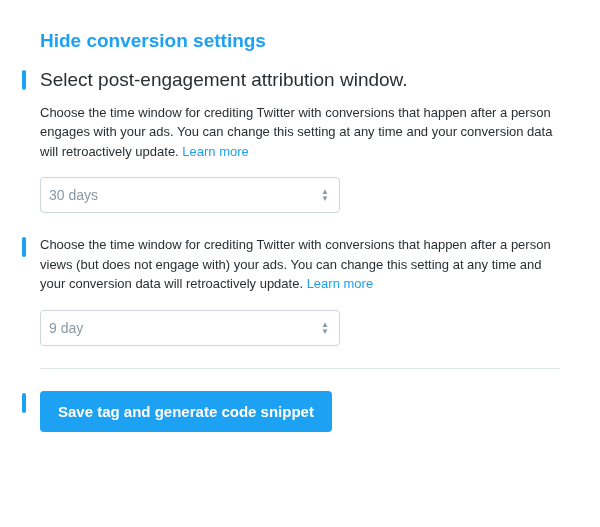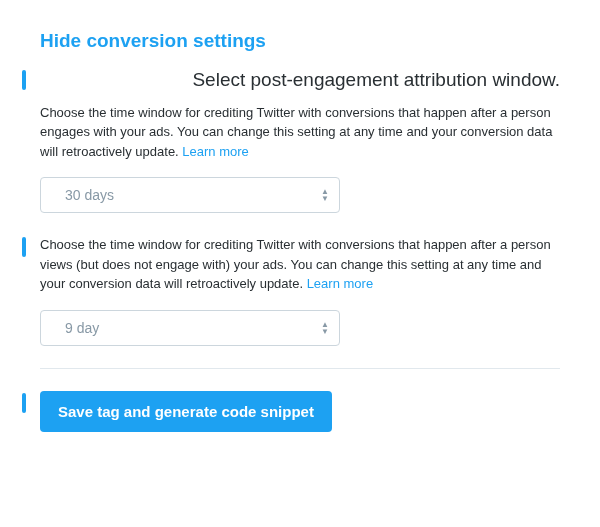--- a/index.html
+++ b/index.html
@@ -30,21 +30,20 @@
       height: 20px;
       background: #1da1f2;
       border-radius: 3px;
     }
     .section-title {
       font-size: 19px;
       font-weight: 400;
       color: #292f33;
       margin-bottom: 10px;
       line-height: 1.3;
-      text-align: right;
     }
     .section-desc {
       font-size: 13px;
       color: #292f33;
       line-height: 1.5;
       margin-bottom: 16px;
     }
     .link {
       color: #1da1f2;
       cursor: pointer;
@@ -53,21 +52,21 @@
     .select-wrap {
       position: relative;
       width: 300px;
     }
     .select-box {
       width: 100%;
       height: 36px;
       border: 1px solid #ccd6dd;
       border-radius: 4px;
       background: #fff;
-      padding: 0 28px 0 24px;
+      padding: 0 28px 0 8px;
       font-size: 14px;
       color: #8899a6;
       display: flex;
       align-items: center;
       cursor: pointer;
       position: relative;
     }
     .select-arrows {
       position: absolute;
       right: 10px;

